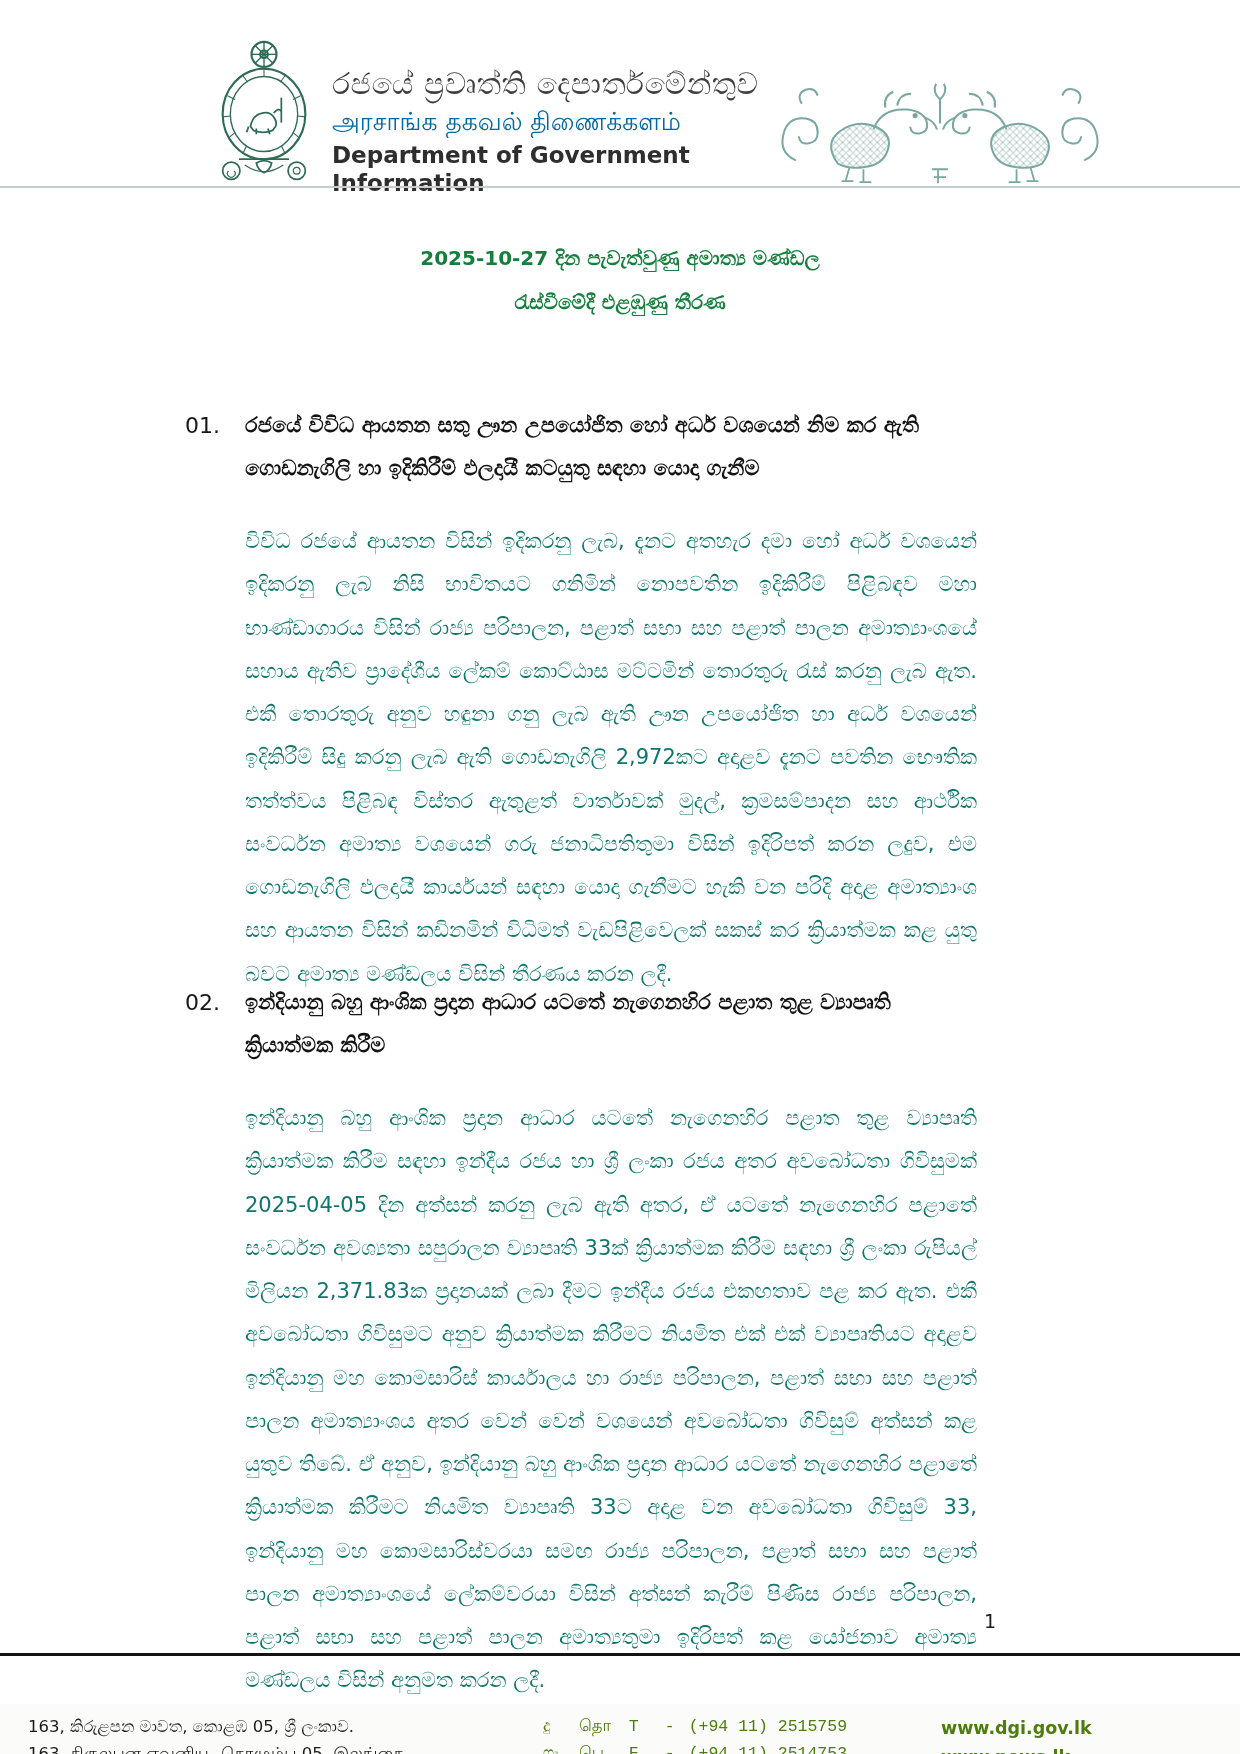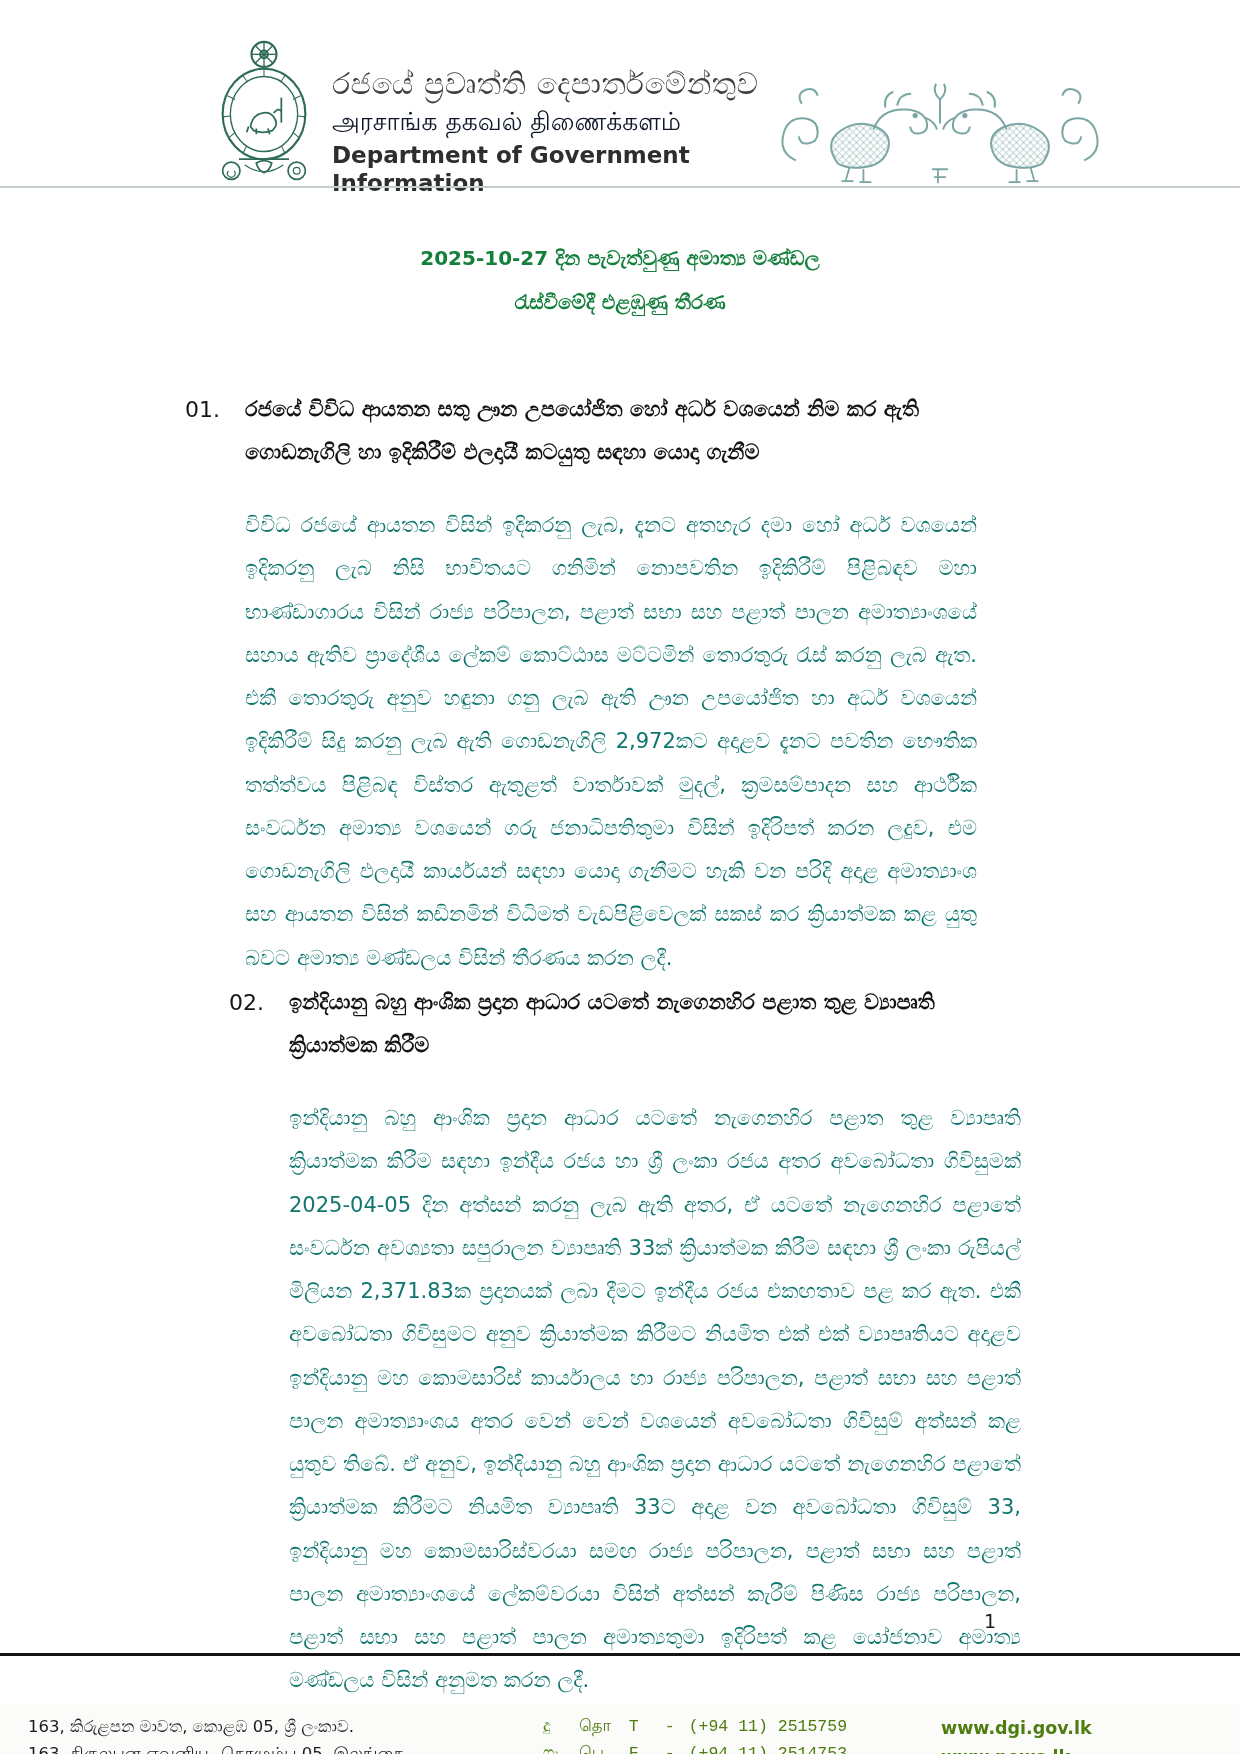--- a/index.html
+++ b/index.html
@@ -6,31 +6,31 @@
   .page{
     position:relative;width:1240px;height:1754px;margin:0 auto;
     background:#ffffff;overflow:hidden;
     font-family:"DejaVu Sans","Liberation Sans",sans-serif;color:#1d1d1d;
   }
   
   .header{position:absolute;top:38px;left:0;right:0;height:150px;}
   .emblem{position:absolute;left:205px;top:0;width:118px;height:152px;}
   .dept-titles{position:absolute;left:332px;top:28px;width:430px;}
   .title-si{font-size:30px;font-weight:normal;color:#3f3f3f;letter-spacing:.5px;line-height:1.2;}
-  .title-ta{font-size:25px;color:#0f172a;margin-top:5px;line-height:1.2;}
+  .title-ta{font-size:25px;color:#0369a1;margin-top:5px;line-height:1.2;}
   .title-en{font-size:23px;font-weight:bold;color:#2e2e2e;margin-top:5px;line-height:1.2;}
   .bird-logo{position:absolute;left:766px;top:26px;width:348px;height:128px;}
   .header-rule{position:absolute;top:186px;left:0;width:100%;height:2px;background:#c3ced0;}
   
   .doc-title{position:absolute;top:236px;left:0;width:100%;text-align:center;
     font-weight:bold;font-size:20px;line-height:2.2;color:#15803d;}
   
   .section{position:absolute;left:185px;width:792px;}
-  .sec-01{top:388px;}
-  .sec-02{top:981px;margin-left:44px;}
+  .sec-01{top:404px;}
+  .sec-02{top:981px;}
   .sec-head-row{display:flex;align-items:flex-start;}
   .sec-num{width:60px;flex:none;font-size:22px;font-weight:normal;color:#161616;line-height:2.0;}
   .sec-heading{font-weight:bold;font-size:21px;line-height:2.05;width:732px;color:#141414;}
   .sec-body{margin-left:60px;margin-top:30px;width:732px;
     font-size:21px;line-height:2.06;text-align:justify;color:#0f766e;}
   
   .page-number{position:absolute;top:1610px;left:984px;font-size:19px;color:#1a1a1a;}
   .footer-rule{position:absolute;top:1653px;left:0;width:100%;height:3px;background:#131313;}
   .footer{position:absolute;top:1656px;left:0;width:100%;height:98px;background:#fbfbf9;margin-top:48px;}
   .addresses{position:absolute;left:28px;top:10px;font-size:16.5px;line-height:1.62;color:#1b1b1b;}

